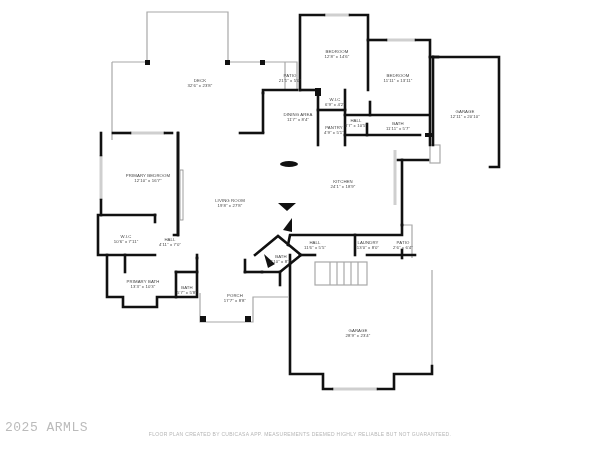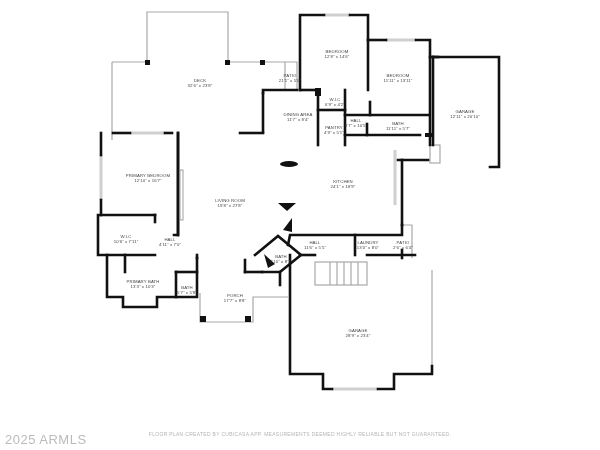--- a/index.html
+++ b/index.html
@@ -1,20 +1,20 @@
 <!DOCTYPE html>
 <html><head>
 <meta charset="utf-8">
 <style>
   html, body { margin:0; padding:0; background:#ffffff; }
   body { width:600px; height:450px; position:relative; overflow:hidden; font-family:"Liberation Sans", sans-serif; }
   #plan { position:absolute; left:0; top:0; width:600px; height:450px; }
   .room-label { position:absolute; text-align:center; color:#444; font-size:4.3px; line-height:5.2px; letter-spacing:0.1px; transform:translate(-50%,-50%); white-space:nowrap; }
   .room-label .dim { display:block; }
-  .watermark { position:absolute; left:5px; top:420px; font-family:Liberation Sans, sans-serif; font-size:13px; color:#bbbbbb; letter-spacing:0.5px;margin-top:12px; }
+  .watermark { position:absolute; left:5px; top:420px; font-family:Liberation Mono, monospace; font-size:13px; color:#bbbbbb; letter-spacing:0.5px; }
   .footer { position:absolute; left:0; width:600px; top:431px; text-align:center; font-size:5px; color:#b5b5b5; letter-spacing:0.3px; }
 </style>
 </head>
 <body>
 
 <svg id="plan" viewBox="0 0 600 450" xmlns="http://www.w3.org/2000/svg">
   <g fill="none" stroke="#a8a8a8" stroke-width="1.2">
 
     <polyline points="147,62 147,12 228,12 228,62"></polyline>
     <line x1="112" y1="62" x2="112" y2="140"></line>

